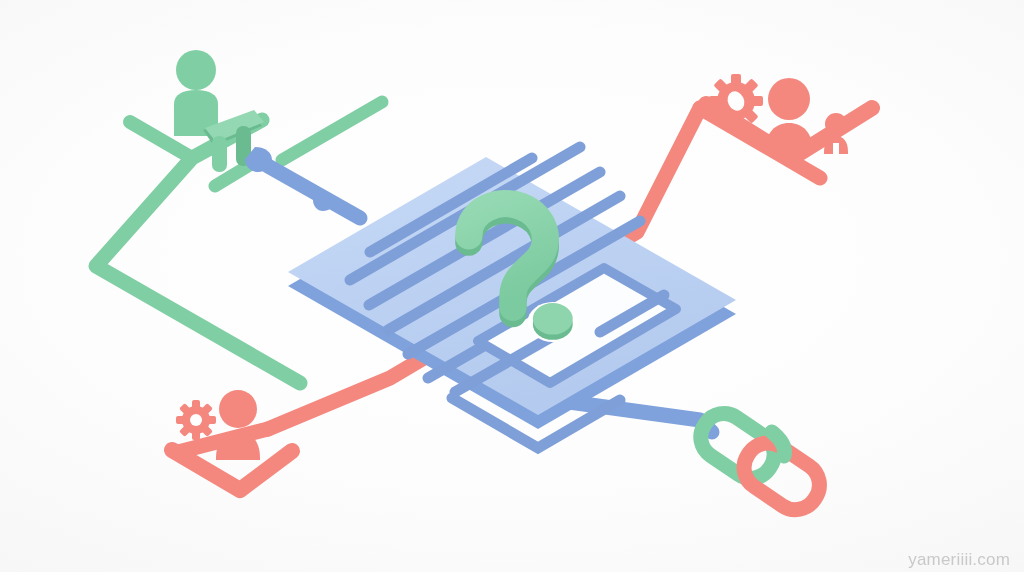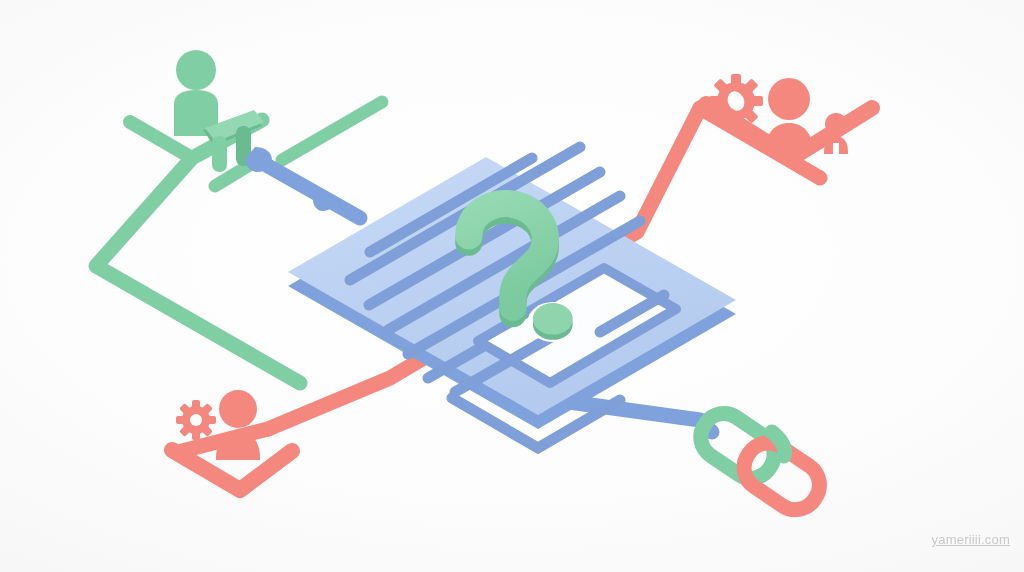--- a/index.html
+++ b/index.html
@@ -23,28 +23,27 @@
   #scene {
     position: absolute;
     inset: 0;
     width: 1024px;
     height: 572px;
     display: block;
   }
   #watermark {
     position: absolute;
     right: 14px;
-    bottom: 25px;
+    bottom: 2px;
     font-family: "Liberation Sans", sans-serif;
-    font-size: 13px;
+    font-size: 17px;
     letter-spacing: 0.2px;
     color: #c9c9c9;
     user-select: none;
     white-space: nowrap;
-    text-decoration: underline;
   }
 </style>
 </head>
 <body>
 
 <div id="stage">
 
   <svg id="scene" viewBox="0 0 1024 572" xmlns="http://www.w3.org/2000/svg">
 
     <defs>

